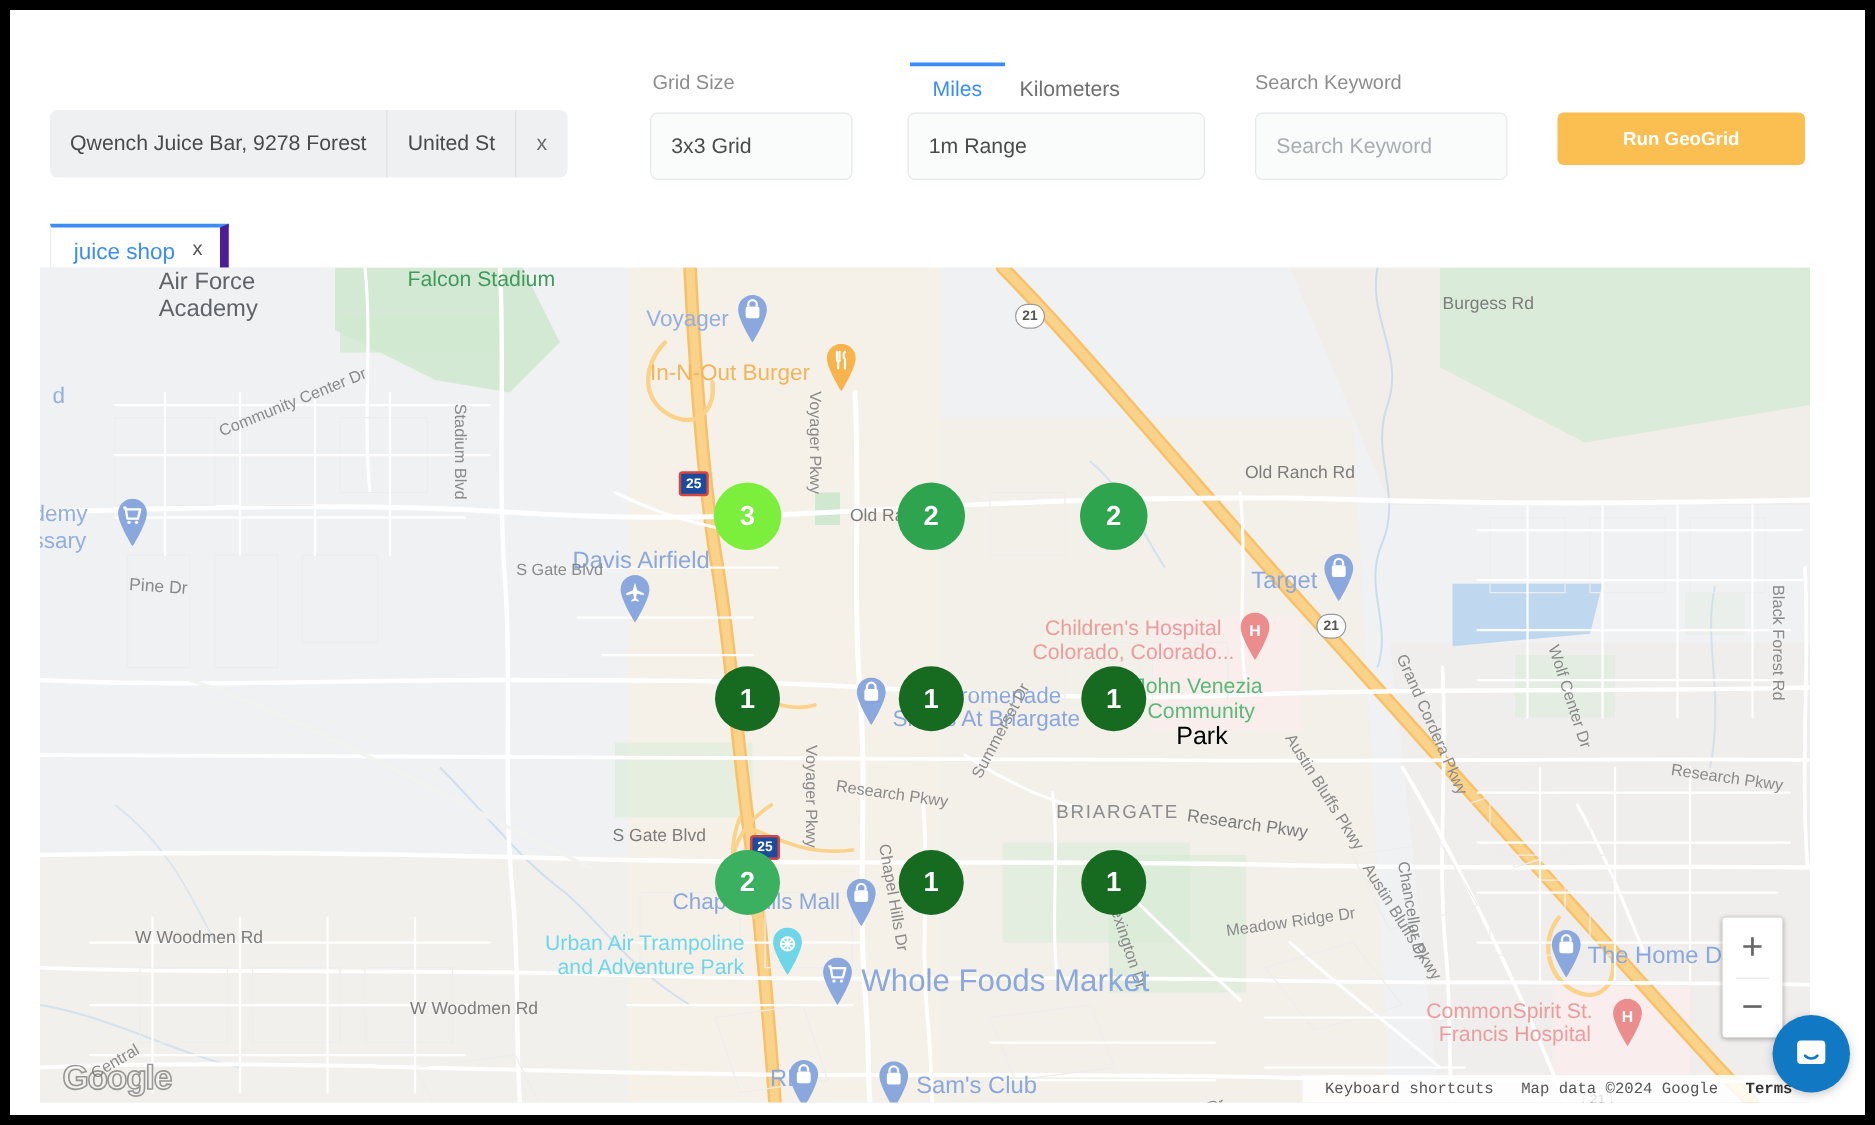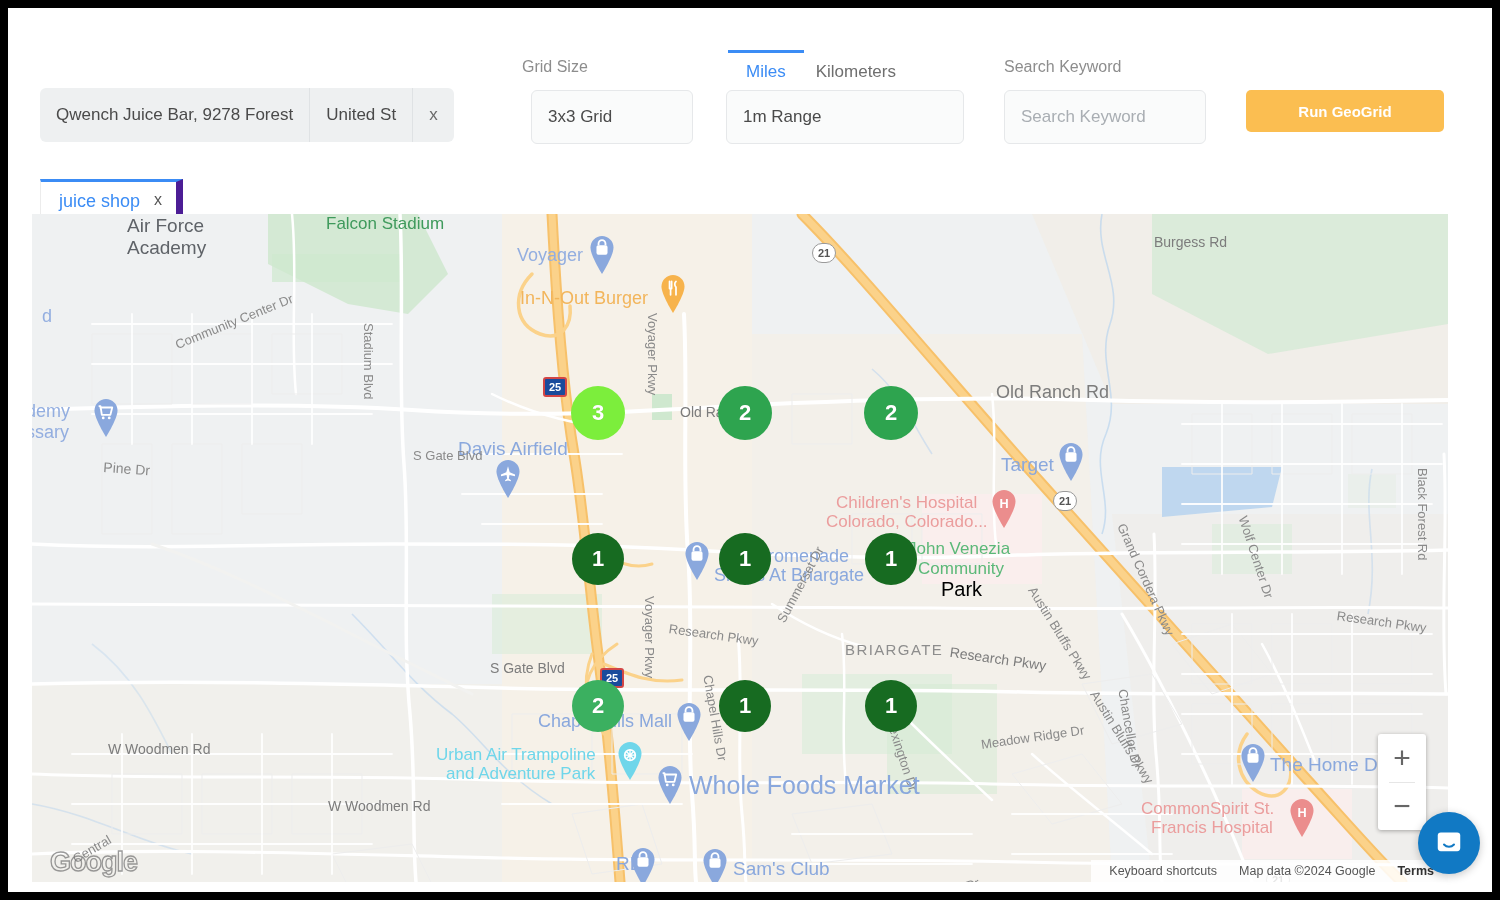--- a/index.html
+++ b/index.html
@@ -159,21 +159,21 @@
   }
   #zoomctl .zdiv { height: 1px; background: #e6e6e6; margin: 0 11px; }
 
   
   #attrib {
     position: absolute; right: 0; bottom: 0;
     height: 22px;
     display: flex; align-items: center; gap: 22px;
     padding: 0 14px 0 18px;
     background: rgba(255,255,255,.86);
-    font-size: 12.5px; color: #555;
+    font-size: 12.5px; color: #555; font-family: Liberation Mono, monospace;
   }
   #attrib .t { cursor: pointer; }
   #attrib .terms { font-weight: bold; color: #333; }
 
   
   #glogo {
     position: absolute; left: 18px; bottom: 4px;
     font-size: 27px; font-weight: bold;
     letter-spacing: -1px;
     color: rgba(255,255,255,.0);
@@ -206,21 +206,21 @@
       </div>
       <div class="seg country">
         <span>United St</span>
       </div>
       <div class="seg rm">
         <span>x</span>
       </div>
     </div>
 
     <div class="field-label" style="left:514px; top:50px;">Grid Size</div>
-    <div class="field-box" style="left:523px; top:82px; width:162px;">
+    <div class="field-box" style="left:512px; top:82px; width:162px;">
       <span>3x3 Grid</span>
     </div>
 
     <div class="tabstrip" style="left:720px; top:42px;">
       <div class="tab active" style="background:#fff;padding:9px 18px 8px;">
         <span>Miles</span>
       </div>
       <div class="tab" style="background:#fff;color:#6f6f6f;padding:9px 12px 8px;">
         <span>Kilometers</span>
       </div>
@@ -361,21 +361,21 @@
 
     <div id="labels">
         <div class="lbl" style="left: 95px; top: 1px; font-size: 19px; color: rgb(95, 99, 104);">Air Force</div>
         <div class="lbl" style="left: 95px; top: 23px; font-size: 19px; color: rgb(95, 99, 104);">Academy</div>
         <div class="lbl" style="left: 294px; top: 0px; font-size: 17px; color: rgb(63, 154, 92);">Falcon Stadium</div>
         <div class="lbl" style="left: 1122px; top: 20px; font-size: 14px; color: rgb(124, 124, 124); text-align: center;">Burgess Rd</div>
         <div class="lbl" style="left: 485px; top: 31px; font-size: 18px; color: rgb(147, 174, 224);">Voyager</div>
         <div class="lbl" style="left: 488px; top: 74px; font-size: 18px; color: rgb(242, 181, 91);">In-N-Out Burger</div>
         <div class="lbl" style="left: 141px; top: 124px; font-size: 13px; color: rgb(138, 138, 138); transform: rotate(-22deg); transform-origin: left top;">Community Center Dr</div>
         <div class="lbl" style="left: 344px; top: 109px; font-size: 13px; color: rgb(138, 138, 138); transform: rotate(90deg); transform-origin: left top;">Stadium Blvd</div>
-        <div class="lbl" style="left: 964px; top: 168px; font-size: 18px; color: rgb(124, 124, 124);">Old Ranch Rd</div>
+        <div class="lbl" style="left: 964px; top: 155px; font-size: 14px; color: rgb(124, 124, 124);">Old Ranch Rd</div>
         <div class="lbl" style="left: 648px; top: 190px; font-size: 14px; color: rgb(124, 124, 124);">Old Ra</div>
         <div class="lbl" style="left: -6px; top: 187px; font-size: 18px; color: rgb(147, 174, 224);">demy</div>
         <div class="lbl" style="left: -6px; top: 208px; font-size: 18px; color: rgb(147, 174, 224);">ssary</div>
         <div class="lbl" style="left: 426px; top: 224px; font-size: 19px; color: rgb(138, 168, 221);">Davis Airfield</div>
         <div class="lbl" style="left: 72px; top: 245px; font-size: 14px; color: rgb(138, 138, 138); transform: rotate(4deg); transform-origin: left top;">Pine Dr</div>
         <div class="lbl" style="left: 969px; top: 240px; font-size: 19px; color: rgb(138, 168, 221);">Target</div>
         <div class="lbl" style="left: 804px; top: 279px; font-size: 17px; color: rgb(235, 157, 157);">Children's Hospital</div>
         <div class="lbl" style="left: 794px; top: 298px; font-size: 17px; color: rgb(235, 157, 157);">Colorado, Colorado...</div>
         <div class="lbl" style="left: 381px; top: 234px; font-size: 13px; color: rgb(138, 138, 138);">S Gate Blvd</div>
         <div class="lbl" style="left: 876px; top: 325px; font-size: 17px; color: rgb(91, 184, 120);">John Venezia</div>

